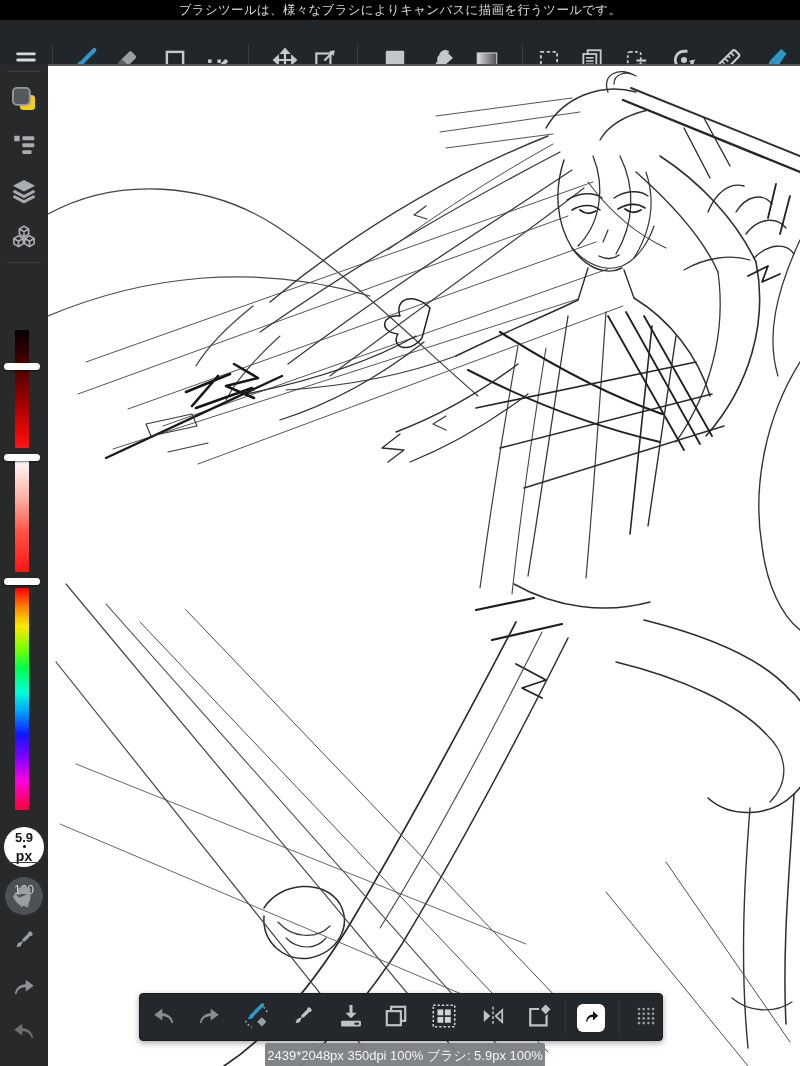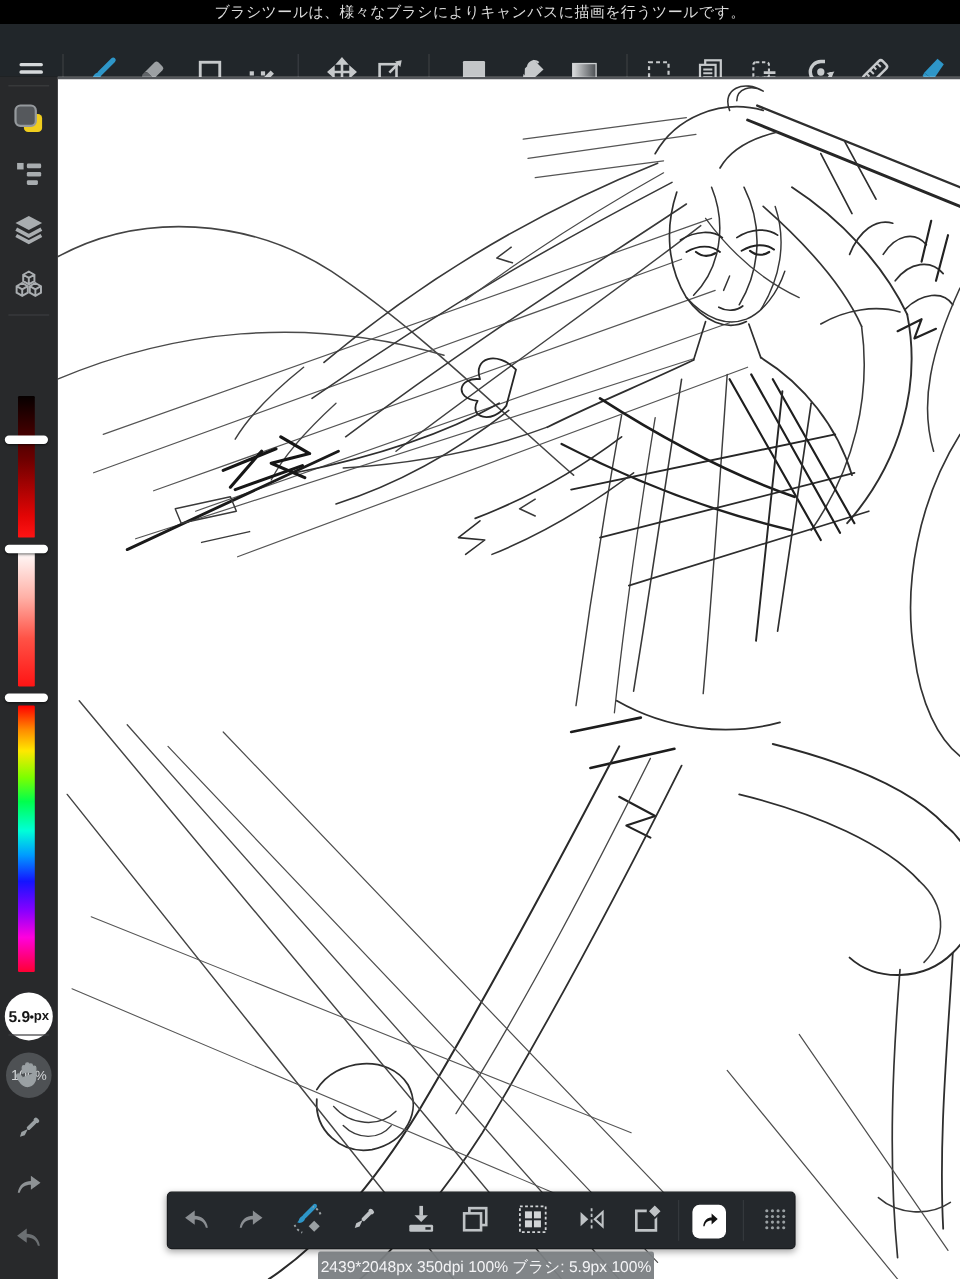--- a/index.html
+++ b/index.html
@@ -34,26 +34,26 @@
   .sb-div{position:absolute;left:7px;width:34px;height:1px;background:#3c3d3f;}
   .slider{position:absolute;left:15px;width:14px;border-radius:1px;}
   .s1{top:266px;height:118px;background:linear-gradient(#060000,#6e0000 45%,#e30505 85%,#ff1414);}
   .s2{top:394px;height:114px;background:linear-gradient(#ffffff,#ffb0a6 35%,#ff5246 65%,#ff1414);}
   .s3{top:524px;height:222px;background:linear-gradient(#ff0000,#ff8a00 9%,#ffe800 17%,#7cff00 27%,#00ff4d 36%,#00ffd8 47%,#009dff 56%,#1414ff 66%,#8800ff 77%,#ff00dd 87%,#ff0033 100%);}
   .s-handle{
     position:absolute;left:4px;width:36px;height:7px;background:#fff;border-radius:3.5px;
     box-shadow:0 1px 2px rgba(0,0,0,.55);
   }
   .circle{
-    position:absolute;border-radius:50%;display:flex;flex-direction:row;align-items:center;justify-content:center;line-height:1;
+    position:absolute;border-radius:50%;display:flex;flex-direction:column;align-items:center;justify-content:center;line-height:1;
   }
   .c-brush{left:4px;top:763px;width:40px;height:40px;background:#fff;color:#161616;}
   .c-brush .v{font-size:13px;font-weight:bold;}
   .c-brush .dot{width:3px;height:3px;border-radius:50%;background:#111;margin:1px 0;}
-  .c-brush .u{font-size:11px;font-weight:bold;}
+  .c-brush .u{font-size:14px;font-weight:bold;}
   .c-op{left:5px;top:813px;width:38px;height:38px;background:#4e5154;color:#d2d5d7;}
   .c-op .v{font-size:12px;}
   .c-op .u{font-size:11px;margin-top:2px;}
   
   .canvas{
     position:absolute;left:48px;top:64px;width:752px;height:1002px;background:#fff;
     box-shadow:inset 0 2px 0 #54575b;
   }
   .canvas svg{display:block;width:752px;height:1002px;}
   

